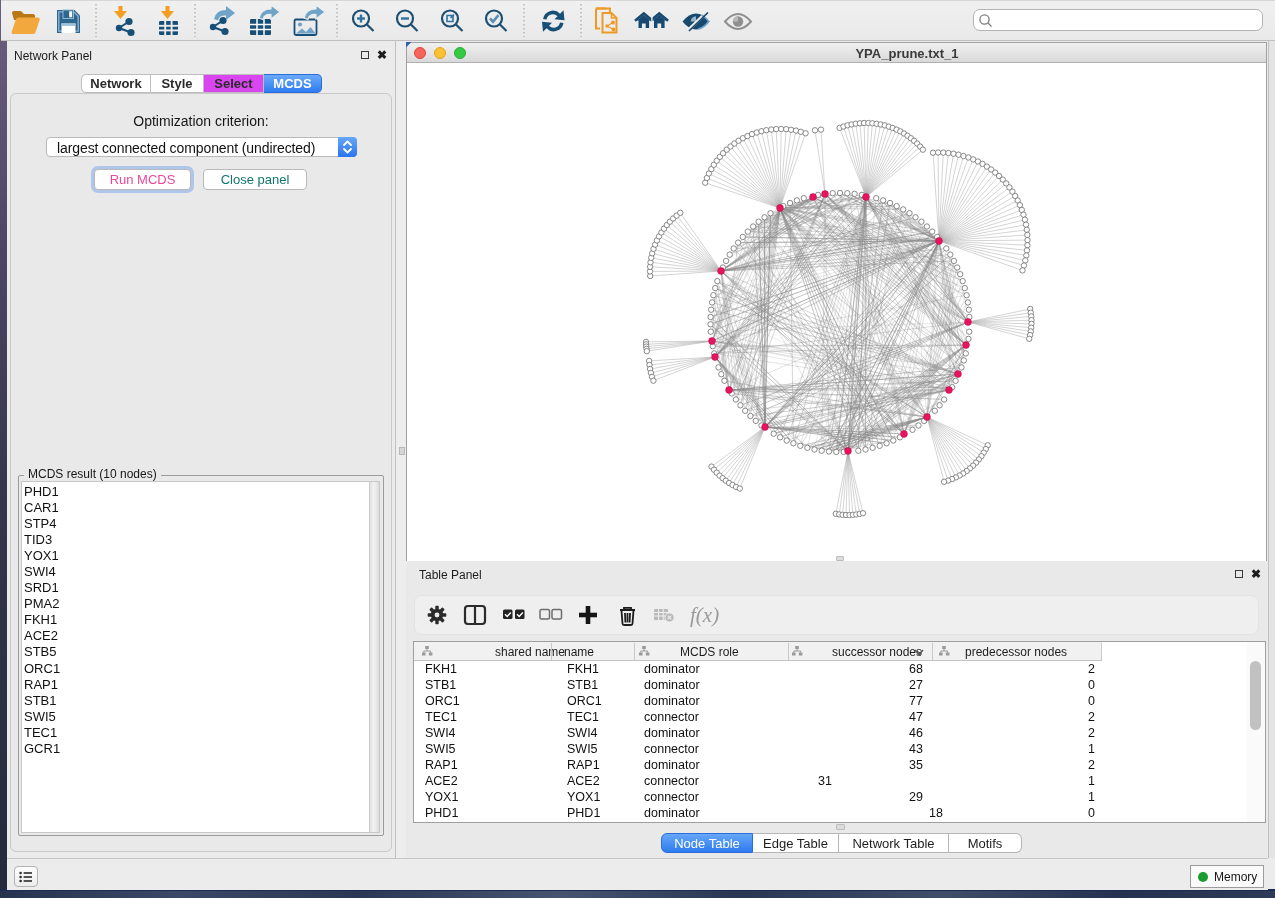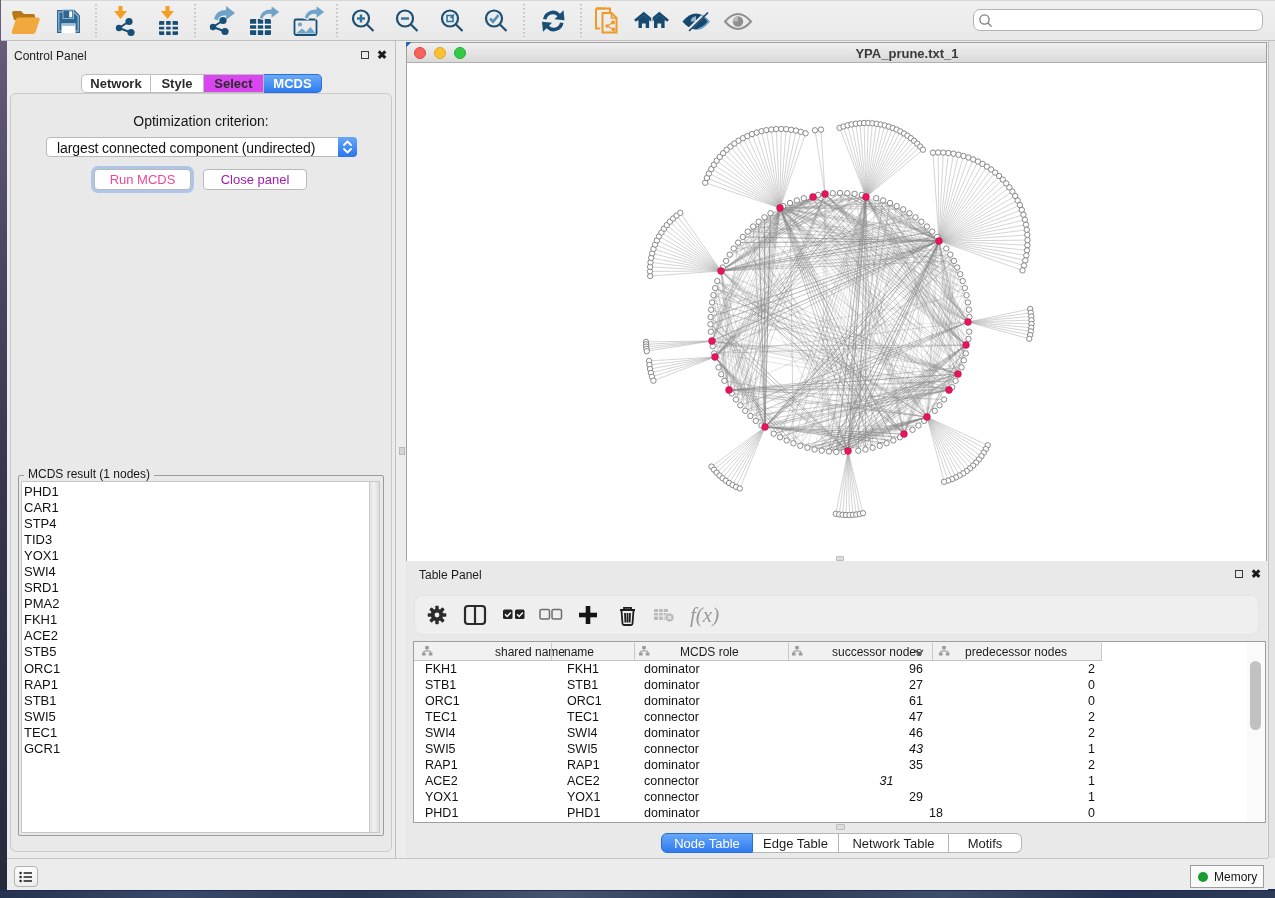--- a/index.html
+++ b/index.html
@@ -161,21 +161,21 @@
 
 <div class="abs" style="left:973px;top:9px;width:290px;height:22px;background:#fff;border:1px solid #b3b3b3;border-radius:7px;box-sizing:border-box;"></div>
 <svg class="abs" style="left:978px;top:13px;" width="16" height="16" viewBox="0 0 16 16">
     <circle cx="6.5" cy="6.5" r="4.6" fill="none" stroke="#7d7d7d" stroke-width="1.3"></circle>
     <line x1="10" y1="10" x2="13.6" y2="13.6" stroke="#7d7d7d" stroke-width="1.3"></line>
   </svg>
 
 <div class="abs" style="left:7px;top:41px;width:389px;height:817px;background:#ebebeb;border-right:1px solid #c0c0c0;box-sizing:border-box;"></div>
 <div class="abs" style="left:396px;top:41px;width:10px;height:817px;background:#ededed;"></div>
 <div class="abs" style="left:399px;top:447px;width:6px;height:8px;background:#d6d6d6;border:1px solid #b9b9b9;box-sizing:border-box;"></div>
-<div class="abs" style="left:14px;top:49px;font-size:12px;color:#1c1c1c;">Control Panel</div>
+<div class="abs" style="left:14px;top:49px;font-size:12px;color:#1c1c1c;">Network Panel</div>
 <div class="abs" style="left:361px;top:51px;width:8px;height:8px;border:1.6px solid #3a3a3a;box-sizing:border-box;"></div>
 <div class="abs" style="left:377px;top:48px;font-size:12px;font-weight:bold;color:#1c1c1c;">✖</div>
 
 <div class="abs" style="left:10px;top:93px;width:382px;height:759px;background:#e9e9e9;border:1px solid #c9c9c9;border-radius:6px;box-sizing:border-box;"></div>
 
 <div class="abs" style="left:81px;top:74px;height:19px;display:flex;font-size:13px;font-weight:bold;color:#2b2b2b;">
   <div style="width:70px;background:#fff;border:1px solid #bdbdbd;border-radius:5px 0 0 5px;display:flex;align-items:center;justify-content:center;box-sizing:border-box;">Network</div>
   <div style="width:53px;background:#fff;border:1px solid #bdbdbd;border-left:none;display:flex;align-items:center;justify-content:center;box-sizing:border-box;">Style</div>
   <div style="width:60px;background:#d946ef;border:1px solid #bdbdbd;border-left:none;display:flex;align-items:center;justify-content:center;box-sizing:border-box;">Select</div>
   <div style="width:58px;background:linear-gradient(180deg,#6aaaf8,#2e7bf0);border:1px solid #2a6fd8;border-left:none;border-radius:0 5px 5px 0;display:flex;align-items:center;justify-content:center;box-sizing:border-box;color:#fff;">MCDS</div>
@@ -184,24 +184,24 @@
 
 <div class="abs" style="left:46px;top:137px;width:311px;height:20px;background:#fff;border:1px solid #b9b9b9;border-radius:4px;box-sizing:border-box;"></div>
 <div class="abs" style="left:57px;top:139.5px;font-size:14px;letter-spacing:-0.1px;color:#111;">largest connected component (undirected)</div>
 <div class="abs" style="left:338px;top:137px;width:19px;height:20px;background:linear-gradient(180deg,#67a7f8,#2a74ee);border-radius:0 4px 4px 0;"></div>
 <svg class="abs" style="left:338px;top:137px;" width="19" height="20" viewBox="0 0 19 20" fill="none" stroke="#fff" stroke-width="1.8" stroke-linecap="round" stroke-linejoin="round">
   <path d="M6 8 l3.5 -3.5 3.5 3.5"></path>
     <path d="M6 12 l3.5 3.5 3.5 -3.5"></path>
 </svg>
 
 <div class="abs" style="left:94px;top:169px;width:97px;height:21px;background:#fff;border:1px solid #b9b9b9;border-radius:4px;box-sizing:border-box;box-shadow:0 0 0 3px rgba(125,170,235,0.55);display:flex;align-items:center;justify-content:center;font-size:13px;color:#ec4899;">Run MCDS</div>
-<div class="abs" style="left:203px;top:169px;width:104px;height:21px;background:#fff;border:1px solid #b9b9b9;border-radius:4px;box-sizing:border-box;display:flex;align-items:center;justify-content:center;font-size:13px;color:#a21caf;">Close panel</div>
+<div class="abs" style="left:203px;top:169px;width:104px;height:21px;background:#fff;border:1px solid #b9b9b9;border-radius:4px;box-sizing:border-box;display:flex;align-items:center;justify-content:center;font-size:13px;color:#0f766e;">Close panel</div>
 
 <div class="abs" style="left:18px;top:475px;width:366px;height:361px;border:1px solid #9b9b9b;border-radius:2px;box-sizing:border-box;"></div>
-<div class="abs" style="left:24px;top:467px;font-size:12px;color:#161616;background:#e9e9e9;padding:0 4px;z-index:2;">MCDS result (1 nodes)</div>
+<div class="abs" style="left:24px;top:467px;font-size:12px;color:#161616;background:#e9e9e9;padding:0 4px;z-index:2;">MCDS result (10 nodes)</div>
 <div class="abs" style="left:21px;top:481px;width:359px;height:352px;background:#fff;border:1px solid #c7c7c7;box-sizing:border-box;"></div>
 <div class="abs" style="left:369px;top:482px;width:10px;height:350px;background:linear-gradient(90deg,#e3e3e3,#f2f2f2 45%,#dcdcdc);border-left:1px solid #c9c9c9;box-sizing:border-box;"></div>
 <div class="abs" style="left:24px;top:484px;font-size:13px;color:#111;line-height:16.05px;white-space:pre;">PHD1
 CAR1
 STP4
 TID3
 YOX1
 SWI4
 SRD1
 PMA2
@@ -1236,70 +1236,70 @@
       <line x1="220.5" y1="1" x2="220.5" y2="18"></line>
       <line x1="374.5" y1="1" x2="374.5" y2="18"></line>
       <line x1="518.5" y1="1" x2="518.5" y2="18"></line>
       <line x1="687.5" y1="1" x2="687.5" y2="18"></line>
     </g>
 </svg>
 <div class="abs" style="left:414px;top:661.5px;width:688px;height:16px;font-size:12.5px;color:#111;">
     <span class="abs" style="left:11px;">FKH1</span>
     <span class="abs" style="left:153px;">FKH1</span>
     <span class="abs" style="left:230px;">dominator</span>
-    <span class="abs" style="left:420px;width:89px;text-align:right;">96</span>
+    <span class="abs" style="left:420px;width:89px;text-align:right;">68</span>
     <span class="abs" style="left:590px;width:91px;text-align:right;">2</span>
   </div>
 <div class="abs" style="left:414px;top:677.5px;width:688px;height:16px;font-size:12.5px;color:#111;">
     <span class="abs" style="left:11px;">STB1</span>
     <span class="abs" style="left:153px;">STB1</span>
     <span class="abs" style="left:230px;">dominator</span>
     <span class="abs" style="left:420px;width:89px;text-align:right;">27</span>
     <span class="abs" style="left:590px;width:91px;text-align:right;">0</span>
   </div>
 <div class="abs" style="left:414px;top:693.6px;width:688px;height:16px;font-size:12.5px;color:#111;">
     <span class="abs" style="left:11px;">ORC1</span>
     <span class="abs" style="left:153px;">ORC1</span>
     <span class="abs" style="left:230px;">dominator</span>
-    <span class="abs" style="left:420px;width:89px;text-align:right;">61</span>
+    <span class="abs" style="left:420px;width:89px;text-align:right;">77</span>
     <span class="abs" style="left:590px;width:91px;text-align:right;">0</span>
   </div>
 <div class="abs" style="left:414px;top:709.6px;width:688px;height:16px;font-size:12.5px;color:#111;">
     <span class="abs" style="left:11px;">TEC1</span>
     <span class="abs" style="left:153px;">TEC1</span>
     <span class="abs" style="left:230px;">connector</span>
     <span class="abs" style="left:420px;width:89px;text-align:right;">47</span>
     <span class="abs" style="left:590px;width:91px;text-align:right;">2</span>
   </div>
 <div class="abs" style="left:414px;top:725.7px;width:688px;height:16px;font-size:12.5px;color:#111;">
     <span class="abs" style="left:11px;">SWI4</span>
     <span class="abs" style="left:153px;">SWI4</span>
     <span class="abs" style="left:230px;">dominator</span>
     <span class="abs" style="left:420px;width:89px;text-align:right;">46</span>
     <span class="abs" style="left:590px;width:91px;text-align:right;">2</span>
   </div>
 <div class="abs" style="left:414px;top:741.8px;width:688px;height:16px;font-size:12.5px;color:#111;">
     <span class="abs" style="left:11px;">SWI5</span>
     <span class="abs" style="left:153px;">SWI5</span>
     <span class="abs" style="left:230px;">connector</span>
-    <span class="abs" style="left:420px;width:89px;text-align:right;font-style:italic;">43</span>
+    <span class="abs" style="left:420px;width:89px;text-align:right;">43</span>
     <span class="abs" style="left:590px;width:91px;text-align:right;">1</span>
   </div>
 <div class="abs" style="left:414px;top:757.8px;width:688px;height:16px;font-size:12.5px;color:#111;">
     <span class="abs" style="left:11px;">RAP1</span>
     <span class="abs" style="left:153px;">RAP1</span>
     <span class="abs" style="left:230px;">dominator</span>
     <span class="abs" style="left:420px;width:89px;text-align:right;">35</span>
     <span class="abs" style="left:590px;width:91px;text-align:right;">2</span>
   </div>
 <div class="abs" style="left:414px;top:773.9px;width:688px;height:16px;font-size:12.5px;color:#111;">
     <span class="abs" style="left:11px;">ACE2</span>
     <span class="abs" style="left:153px;">ACE2</span>
     <span class="abs" style="left:230px;">connector</span>
-    <span class="abs" style="left:428px;width:89px;text-align:center;font-style:italic;">31</span>
+    <span class="abs" style="left:404px;width:89px;text-align:left;">31</span>
     <span class="abs" style="left:590px;width:91px;text-align:right;">1</span>
   </div>
 <div class="abs" style="left:414px;top:789.9px;width:688px;height:16px;font-size:12.5px;color:#111;">
     <span class="abs" style="left:11px;">YOX1</span>
     <span class="abs" style="left:153px;">YOX1</span>
     <span class="abs" style="left:230px;">connector</span>
     <span class="abs" style="left:420px;width:89px;text-align:right;">29</span>
     <span class="abs" style="left:590px;width:91px;text-align:right;">1</span>
   </div>
 <div class="abs" style="left:414px;top:806.0px;width:688px;height:16px;font-size:12.5px;color:#111;">

